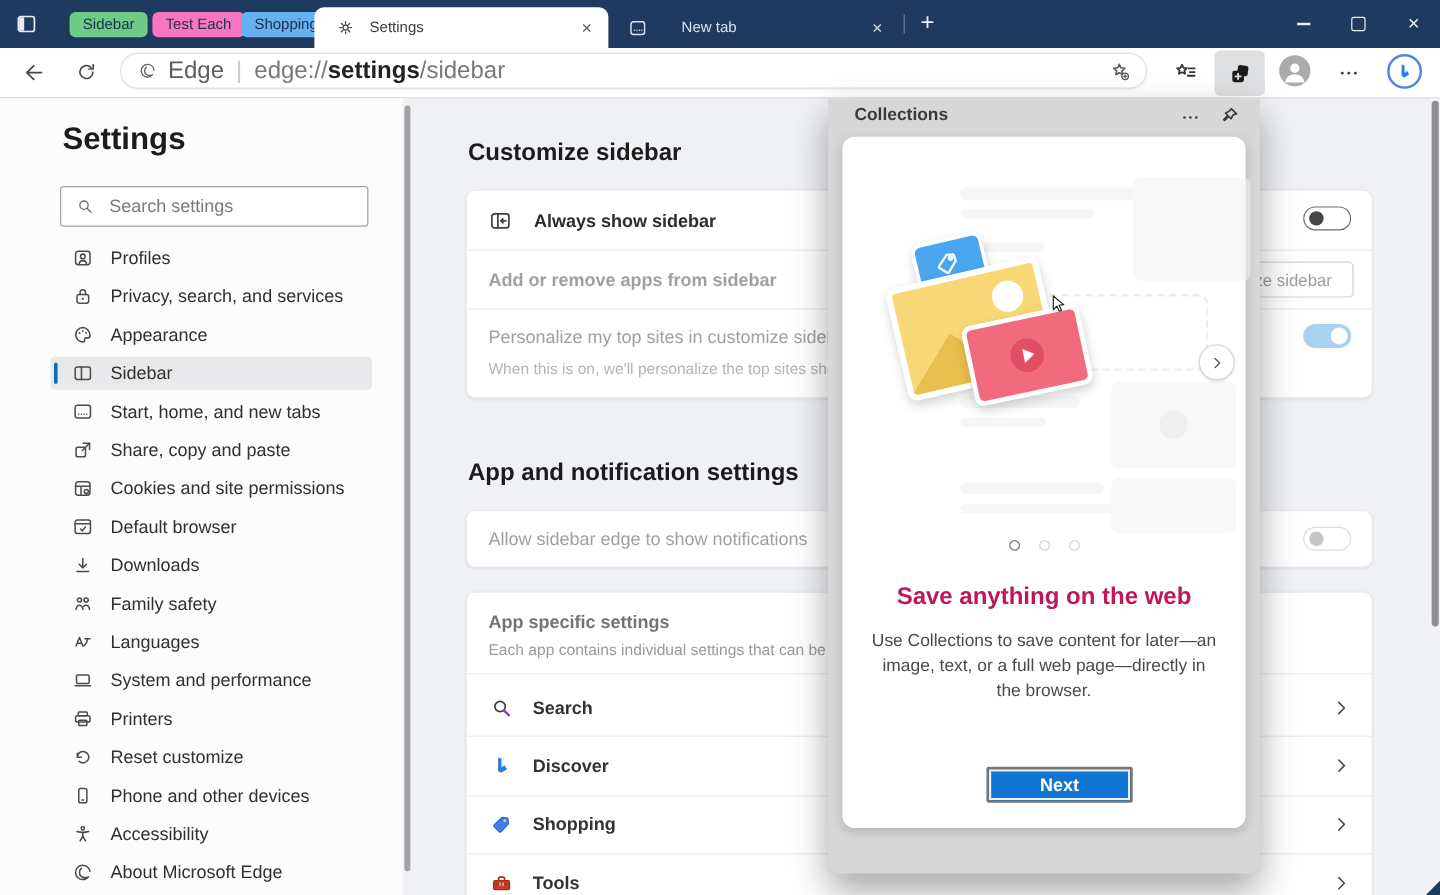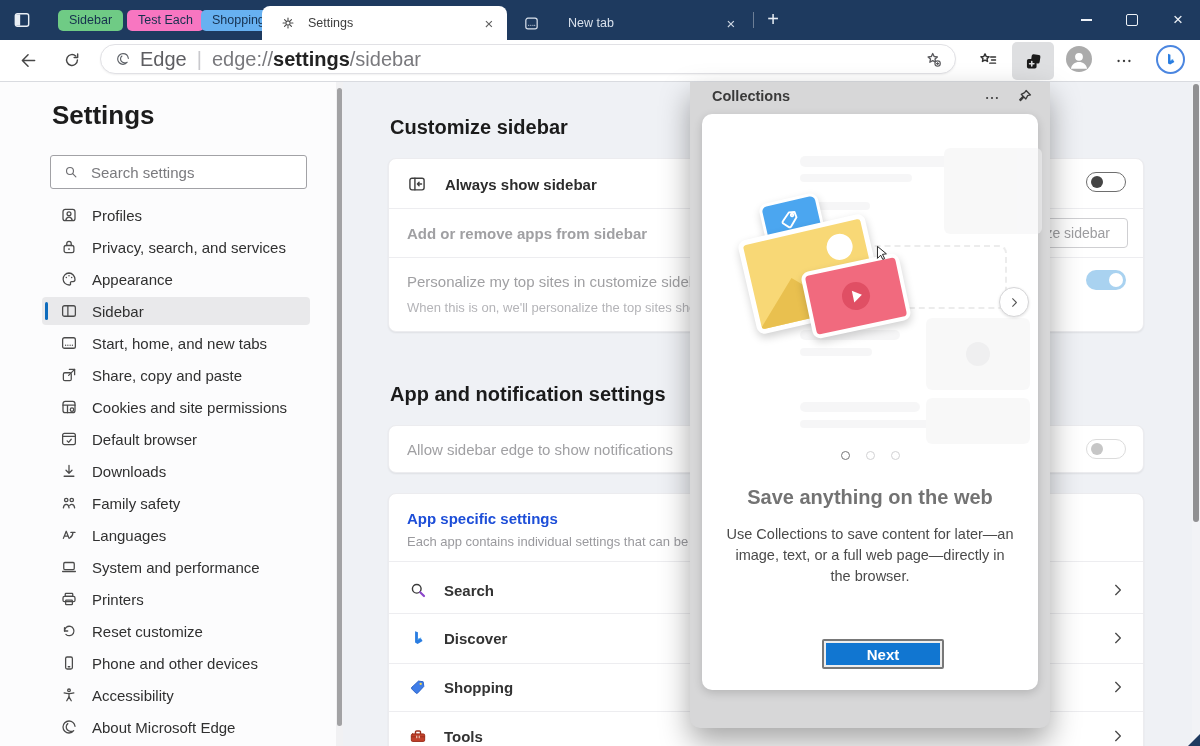--- a/index.html
+++ b/index.html
@@ -417,21 +417,21 @@
   <div class="h2" style="left:390px;top:383px;">App and notification settings</div>
 
   <div class="card" style="top:425px;height:48px;">
     <span class="abs rowlabel-grey" style="left:18px;top:15px;">Allow sidebar edge to show notifications</span>
   </div>
   <div class="toggle disabled" style="left:1086px;top:439px;">
       <span class="knob"></span>
     </div>
 
   <div class="card" style="top:493px;height:280px;">
-    <span class="abs" style="left:18px;top:16px;font-size:15px;font-weight:700;color:#1d4ed8;">App specific settings</span>
+    <span class="abs" style="left:18px;top:16px;font-size:15px;font-weight:700;color:#737373;">App specific settings</span>
     <span class="abs" style="left:18px;top:40px;font-size:13px;color:#9a9a9e;">Each app contains individual settings that can be set a</span>
     <div class="divider" style="top:67px;"></div>
     <div class="divider" style="top:119px;"></div>
     <div class="divider" style="top:169px;"></div>
     <div class="divider" style="top:217px;"></div>
   </div>
 
   <div>
     <span class="ic appicon" style="top:580px;">
         <svg viewBox="0 0 24 24" fill="none" stroke="currentColor" stroke-width="1.7" stroke-linecap="round" stroke-linejoin="round">
@@ -556,21 +556,21 @@
             <svg viewBox="0 0 24 24" fill="none" stroke="currentColor" stroke-width="2" stroke-linecap="round" stroke-linejoin="round">
               <path d="M8.5 5l7 7-7 7"></path>
             </svg>
           </span>
       </div>
 
       <div class="abs" style="left:0;top:332px;width:336px;text-align:center;">
         <span class="dot active"></span><span class="dot"></span><span class="dot"></span>
       </div>
 
-      <div class="abs" style="left:0;top:372px;width:336px;text-align:center;font-size:20px;font-weight:700;color:#737373;">Save anything on the web</div>
+      <div class="abs" style="left:0;top:372px;width:336px;text-align:center;font-size:20px;font-weight:700;color:#be185d;">Save anything on the web</div>
       <div class="abs" style="left:23px;top:410px;width:290px;text-align:center;font-size:14.5px;line-height:21px;color:#4a4a4a;">Use Collections to save content for later—an image, text, or a full web page—directly in the browser.</div>
 
       <div class="next-btn">
         <span>Next</span>
       </div>
     </div>
   </div>
 
   <div class="corner-tri"></div>
 </div>

